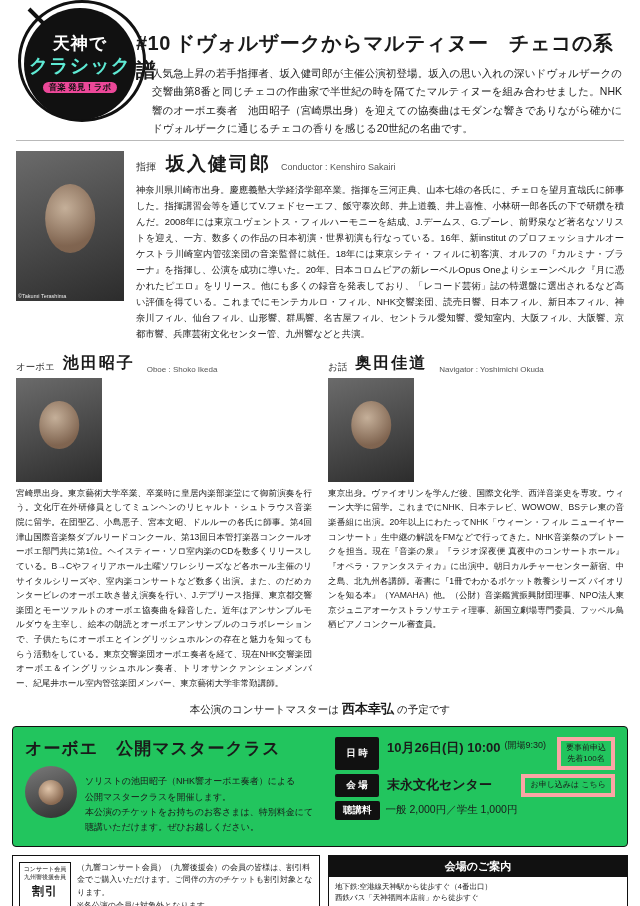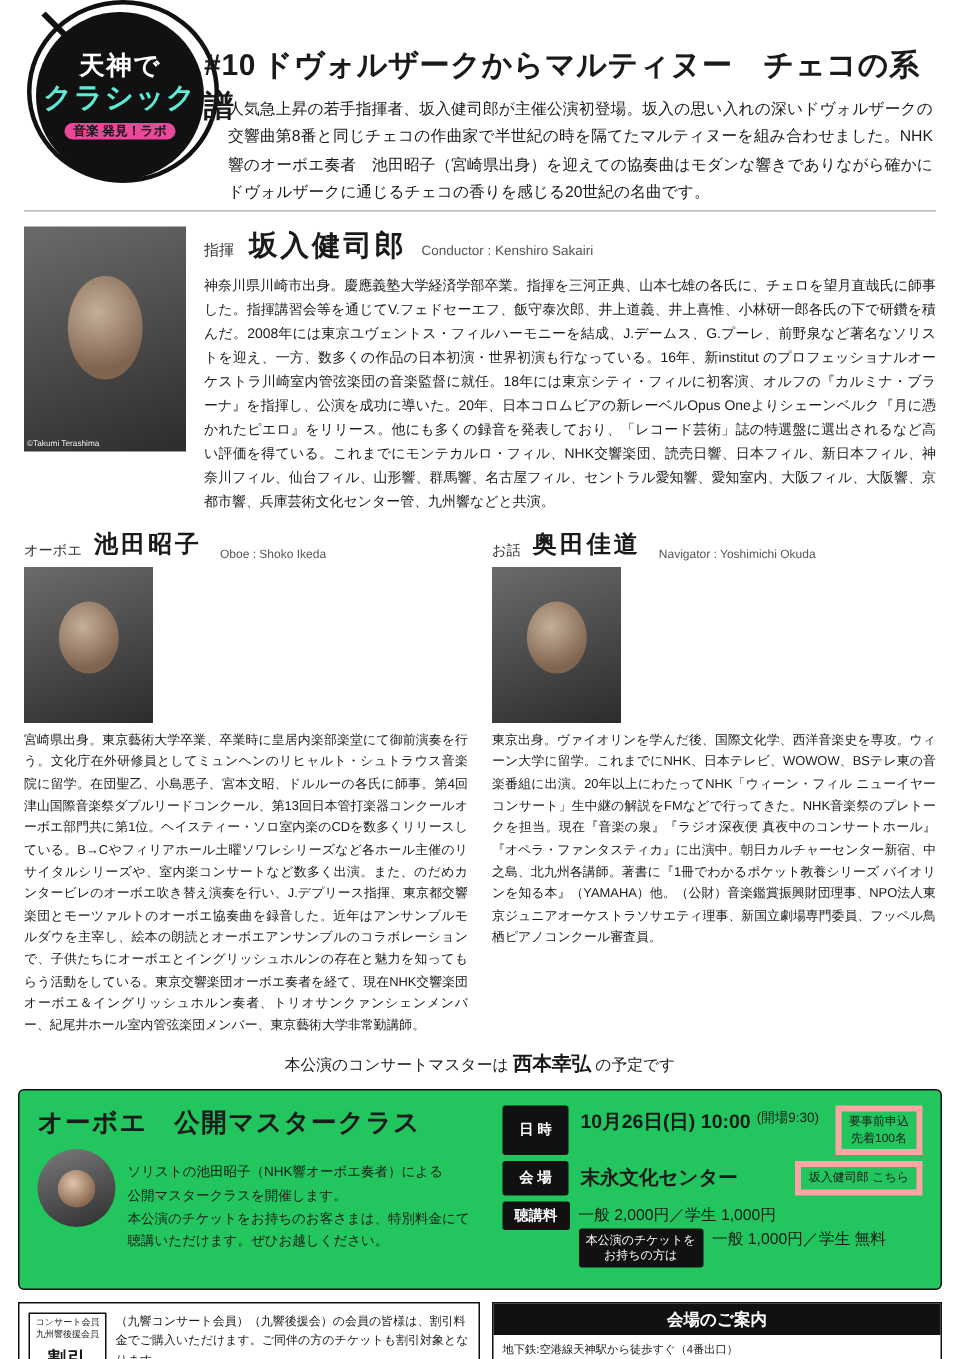--- a/index.html
+++ b/index.html
@@ -214,32 +214,27 @@
         <div class="v">
           <span>10月26日(日) 10:00</span>
           <small>(開場9:30)</small>
         </div>
         <div class="badge-box" style="white-space:pre-line">要事前申込
 先着100名</div>
       </div>
       <div class="kv">
         <div class="k">会 場</div>
         <div class="v">末永文化センター</div>
-        <div class="badge-box">坂入健司郎 こちら</div>
+        <div class="badge-box">お申し込みは こちら</div>
       </div>
       <div class="kv" style="align-items:flex-start">
         <div class="k">聴講料</div>
         <div style="flex:1;padding-left:6px;">
           <div class="price-row">
             <span style="font-size:10.5px">一般 2,000円／学生 1,000円</span>
-          </div>
-          <div class="price-row">
-            <span class="pill" style="white-space:pre-line">本公演のチケットを
-お持ちの方は</span>
-            <span style="font-size:10.5px">一般 1,000円／学生 無料</span>
           </div>
         </div>
       </div>
     </div>
   </div>
 
   <div class="bottom">
     <div class="bl">
       <div class="disc">
         <div class="disc-badge">

